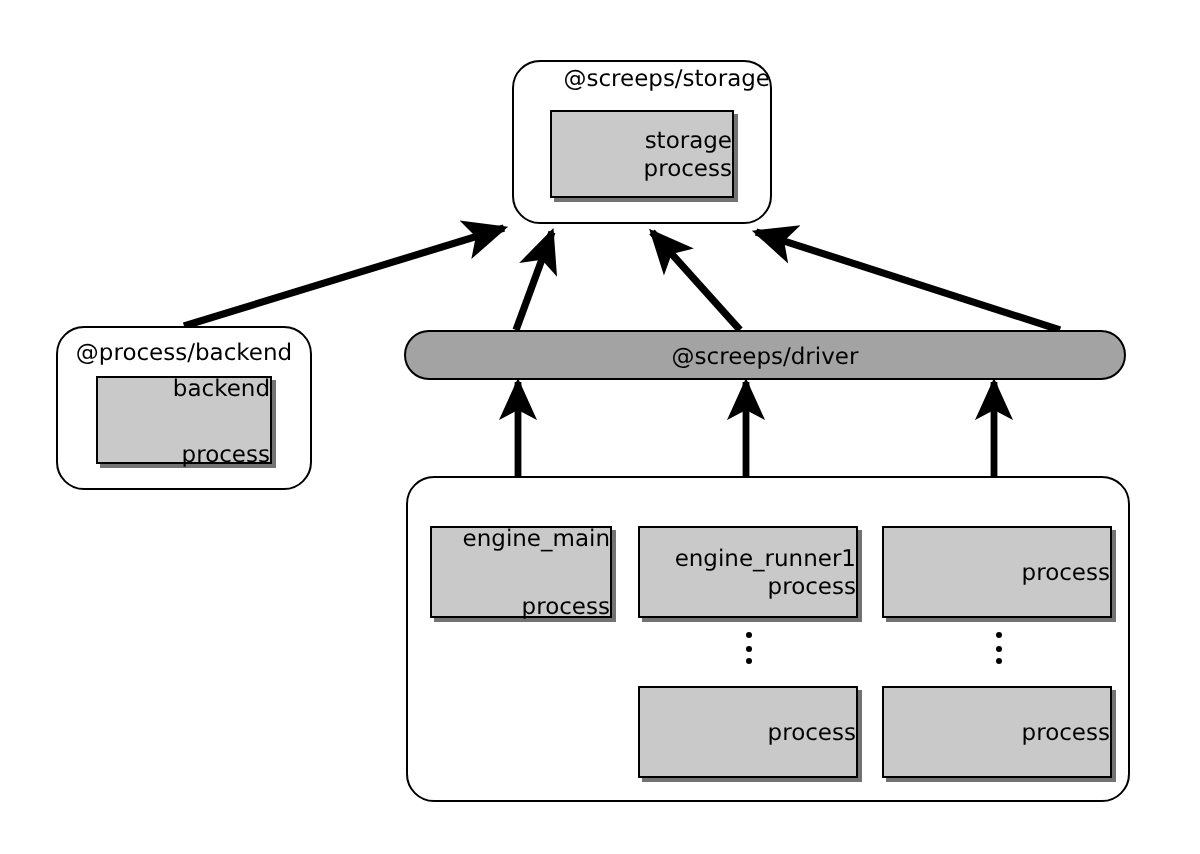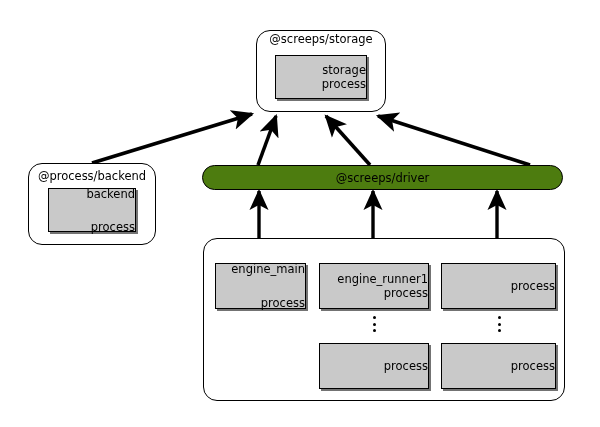--- a/index.html
+++ b/index.html
@@ -41,21 +41,21 @@
     font-size:11.5px;
     line-height:14px;
     text-align:center;
     color:#000000;
   }
   .proc span{display:block;}
 
   .pill{
     position:absolute;
     box-sizing:border-box;
-    background:#4d7c0f;
+    background:#a3a3a3;
     border:1.6px solid #000000;
     border-radius:14px;
     display:flex;
     align-items:center;
     justify-content:center;
     font-size:11.5px;
     color:#000000;
   }
 
   .vdots{
@@ -91,21 +91,21 @@
     <line x1="370" y1="165" x2="326" y2="116" stroke="#000000" stroke-width="3.6" marker-end="url(#ah)"></line>
 
     <line x1="530" y1="165" x2="378" y2="116" stroke="#000000" stroke-width="3.6" marker-end="url(#ah)"></line>
 
     <line x1="259" y1="238" x2="259" y2="191" stroke="#000000" stroke-width="3.4" marker-end="url(#ah)"></line>
     <line x1="373" y1="238" x2="373" y2="191" stroke="#000000" stroke-width="3.4" marker-end="url(#ah)"></line>
     <line x1="497" y1="238" x2="497" y2="191" stroke="#000000" stroke-width="3.4" marker-end="url(#ah)"></line>
   </svg>
 
   <div class="pkg" style="left:256px;top:30px;width:130px;height:82px;">
-    <div class="pkg-title" style="top:2px;">@screeps/storage</div>
+    <div class="pkg-title" style="top:2px;text-align:right;">@screeps/storage</div>
     <div class="proc" style="left:18px;top:24px;width:92px;height:44px;">
       <span>storage</span>
       <span>process</span>
     </div>
   </div>
 
   <div class="pkg" style="left:28px;top:163px;width:128px;height:82px;">
     <div class="pkg-title" style="top:6px;">@process/backend</div>
     <div class="proc" style="left:19px;top:24px;width:88px;height:44px;gap:19px;">
       <span>backend</span>

